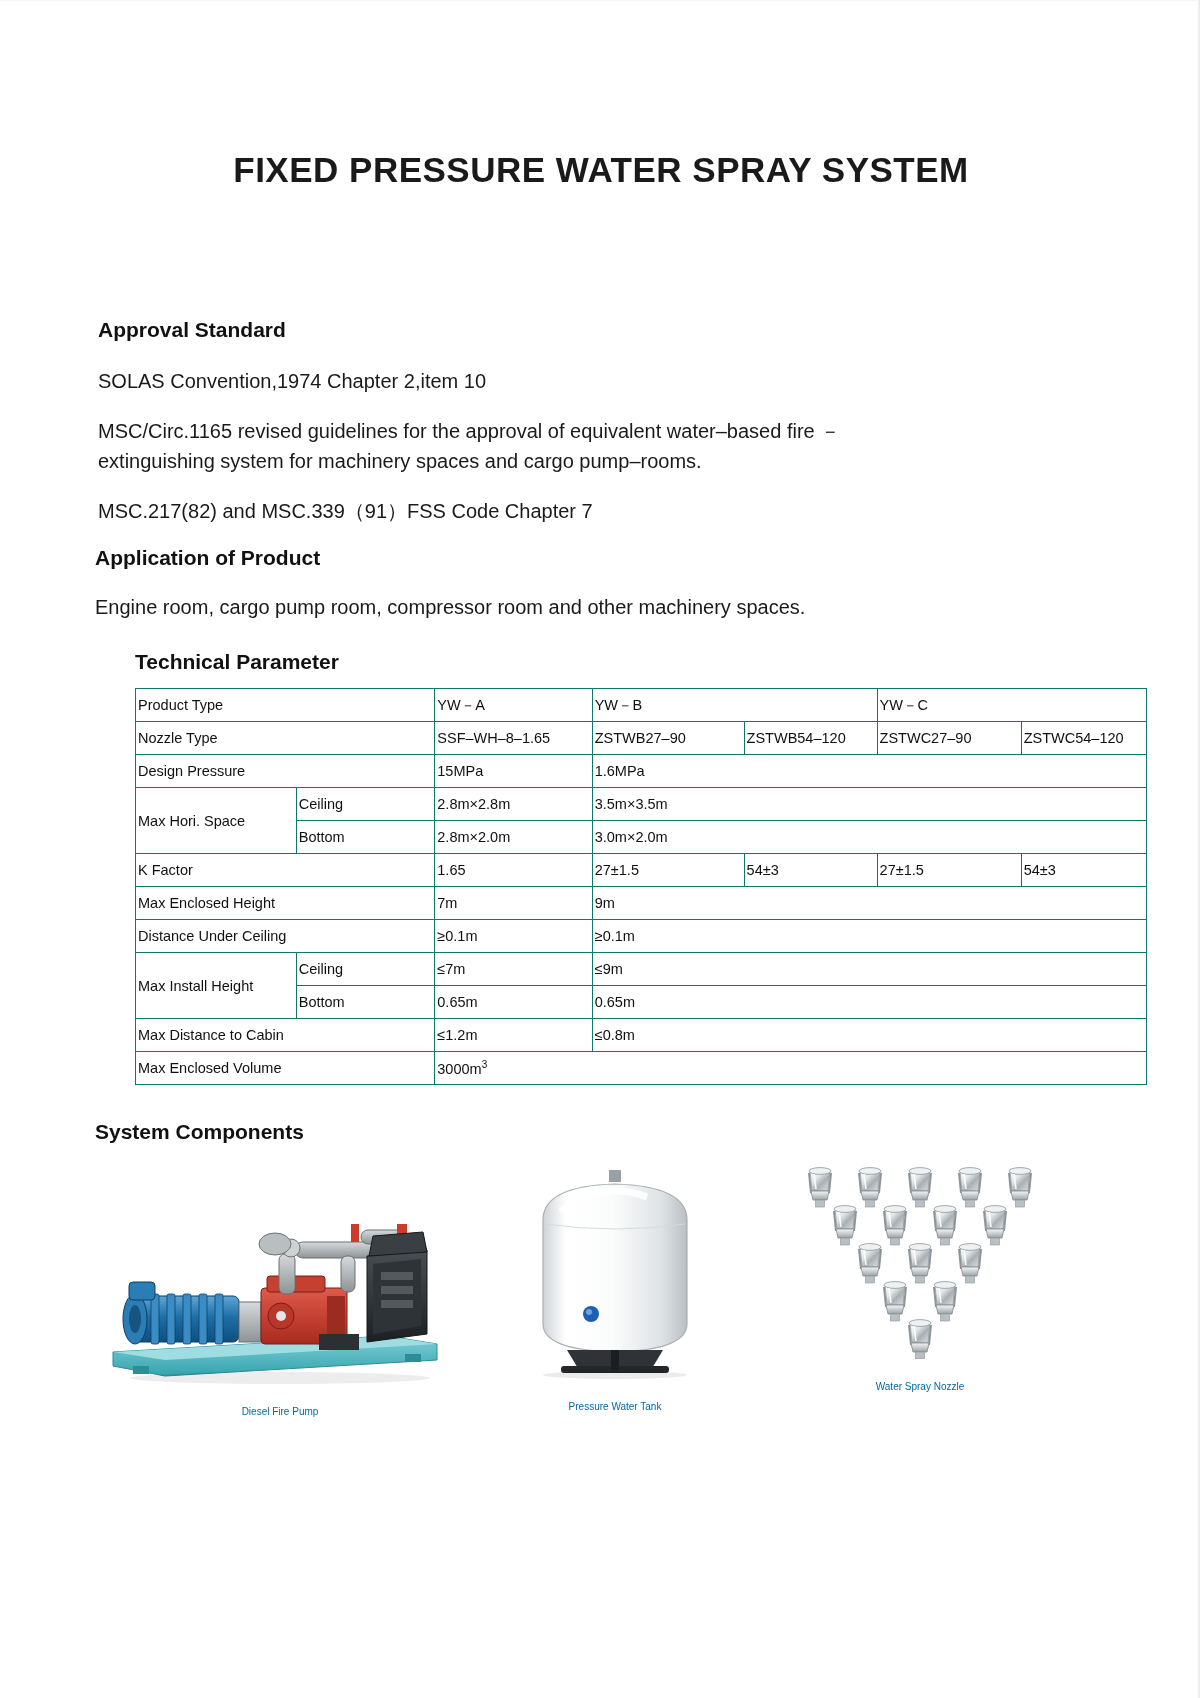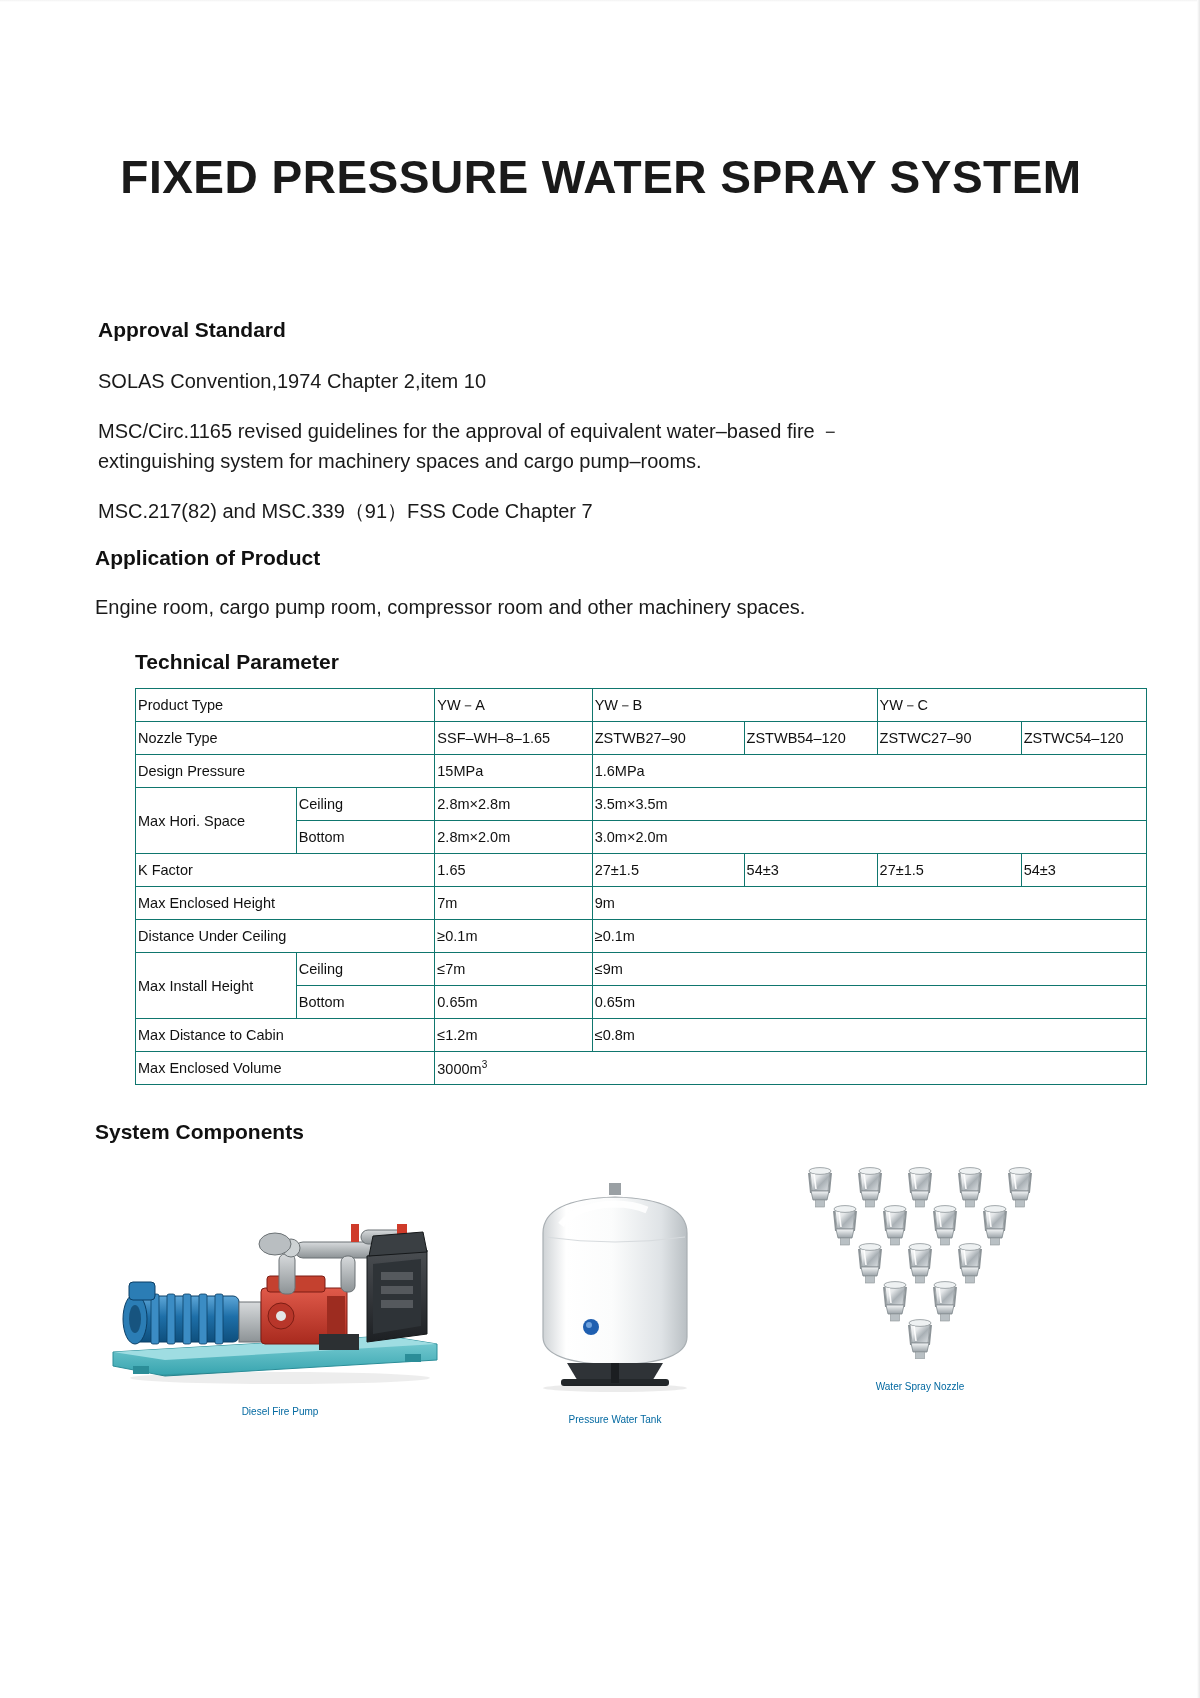--- a/index.html
+++ b/index.html
@@ -42,21 +42,21 @@
     top: 0;
     width: 1012px;
   }
 
   .doc-title {
     position: absolute;
     left: 0;
     top: 150px;
     width: 1012px;
     text-align: center;
-    font-size: 46px;
+    font-size: 35px;
     font-weight: bold;
     letter-spacing: 0.5px;
     color: #1a1a1a;
     white-space: nowrap;
   }
 
   .section-head {
     font-size: 21px;
     font-weight: bold;
     color: #111111;
@@ -321,21 +321,21 @@
               <polygon points="268,52 318,48 322,68 264,72" fill="#3a3f43" stroke="#15181a"></polygon>
 
               <rect x="214" y="150" width="40" height="16" fill="#2c3033"></rect>
 
               <ellipse cx="175" cy="194" rx="150" ry="6" fill="#000000" opacity="0.07"></ellipse>
             </svg>
           </div>
           <div class="caption">Diesel Fire Pump</div>
         </div>
 
-        <div class="comp" style="left:390px; top:23px; width:260px;">
+        <div class="comp" style="left:390px; top:10px; width:260px;">
           <div class="comp-img tank" style="margin:0 auto;">
             <svg width="200" height="215" viewBox="0 0 200 215" xmlns="http://www.w3.org/2000/svg">
               <defs>
                 <linearGradient id="tankG" x1="0" y1="0" x2="1" y2="0">
                   <stop offset="0%" stop-color="#cfd3d6"></stop>
                   <stop offset="16%" stop-color="#ffffff"></stop>
                   <stop offset="48%" stop-color="#fbfcfc"></stop>
                   <stop offset="82%" stop-color="#dfe3e6"></stop>
                   <stop offset="100%" stop-color="#b9bfc3"></stop>
                 </linearGradient>

